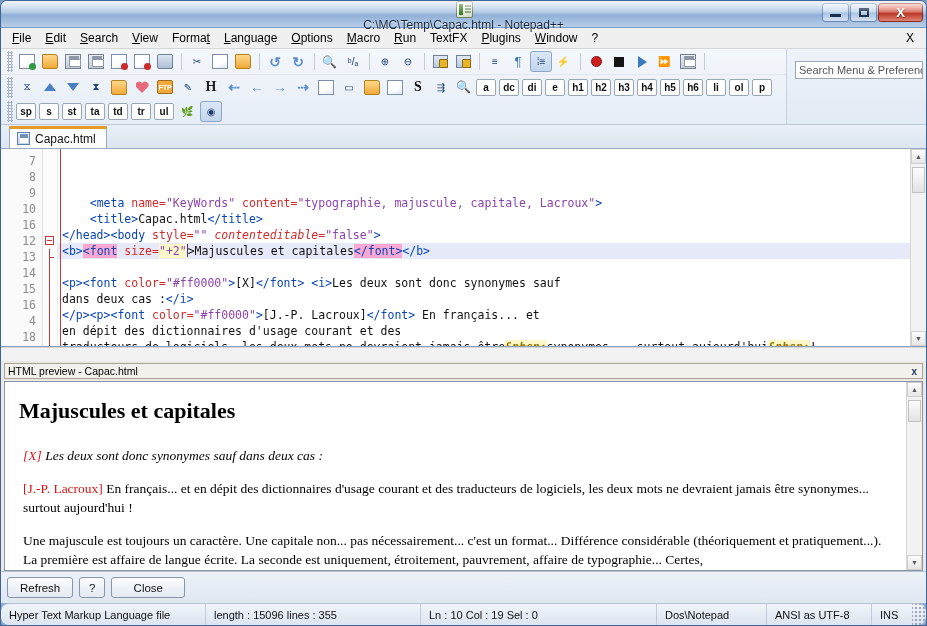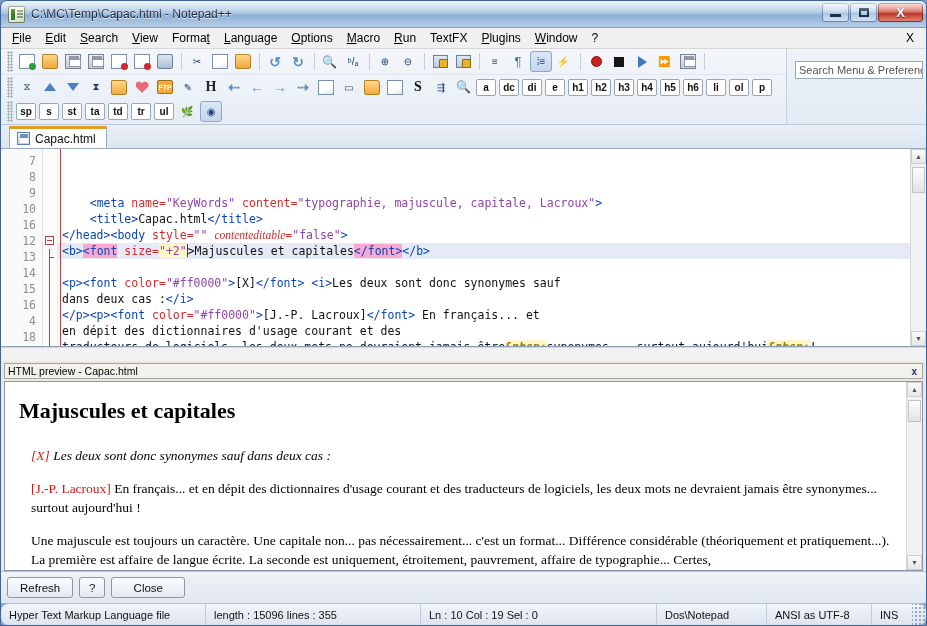--- a/index.html
+++ b/index.html
@@ -20,20 +20,21 @@
     border: 1px solid #3f6396;
     border-radius: 7px 7px 3px 3px;
     overflow: hidden;
   }
   #titlebar {
     position: relative; height: 27px;
     background: linear-gradient(180deg,#cfe0f2 0%,#a9c4e2 45%,#8fb0d7 55%,#b7cee8 100%);
     border-bottom: 1px solid #7d9cc4;
     display: flex; align-items: center;
     border-radius: 6px 6px 0 0;
+    flex-direction: column;
   }
   #titlebar::after{
     content:""; position:absolute; left:0; top:0; right:0; height:13px;
     background: linear-gradient(180deg, rgba(255,255,255,.65), rgba(255,255,255,0));
     pointer-events:none;
   }
   .title-icon {
     width: 17px; height: 17px; margin-left: 7px; margin-right: 6px;
     background: linear-gradient(150deg,#f6f8f3 30%, #cfdac4 100%);
     border: 1px solid #6d7f5c; border-radius: 2px;
@@ -201,21 +202,21 @@
   .cline { height: 16px; line-height: 16px; padding-left: 4px; white-space: pre; }
   .cline.cur { background: #e6eaf8; }
   .redbar{position:absolute;left:0;top:0;width:1px;height:100%;background:#c23b3b;}
   .tagb { color: #0a46b4; }
   .tagsel { color: #0a46b4; background: #f9a8d4; }
   .attr { color: #d12b2b; }
   .val  { color: #8e44ad; }
   .valhl{ color: #8e44ad; background: #fdf6c8; }
   .ent  { color: #9a7b00; background: #fdf6c8; font-style: italic; font-weight:bold;}
   .txt  { color: #111; }
-  .ital { font-style: italic; font-family: Liberation Serif, serif; }
+  .ital { font-style: italic; }
   .caret{display:inline-block;width:1px;height:13px;background:#3b2bbd;vertical-align:-2px;}
   .dot  { color:#c9c9c9; }
 
   
   .vscroll {
     width: 16px; background: #f2f2f2; border-left: 1px solid #d6d6d6;
     flex: none; position: relative;
   }
   .sbarrow { height: 15px; background: linear-gradient(180deg,#fbfbfb,#e7e7e7); border:1px solid #cfcfcf;
              display:flex;align-items:center;justify-content:center;font-size:7px;color:#555;}
@@ -234,21 +235,21 @@
   #previewbody {
     height: 190px; background: #fff; border: 1px solid #8a96a8;
     margin-top: 2px; display: flex; overflow: hidden;
     font-family: "Liberation Serif", serif;
   }
   #previewinner { flex: 1; min-width: 0; padding: 10px 12px 0 14px; overflow: hidden; }
   #previewinner h1 {
     font-size: 22px; margin: 6px 0 22px 0; font-weight: bold; color:#000;
     font-family: "Liberation Serif", serif;
   }
-  .pvp { font-size: 13.5px; line-height: 19px; margin: 0 0 14px 12px; color: #000; }
+  .pvp { font-size: 13.5px; line-height: 19px; margin: 0 0 14px 4px; color: #000; }
   .pvp.italic { font-style: italic; }
   .src { color: #d41616; }
   .pvp.last { margin-bottom: 0; }
 
   
   #bottombar {
     background: linear-gradient(180deg,#eef2f8,#dfe7f1);
     padding: 5px 6px; display: flex; align-items: center; gap: 6px;
     border-top: 1px solid #b8c3d2;
   }

